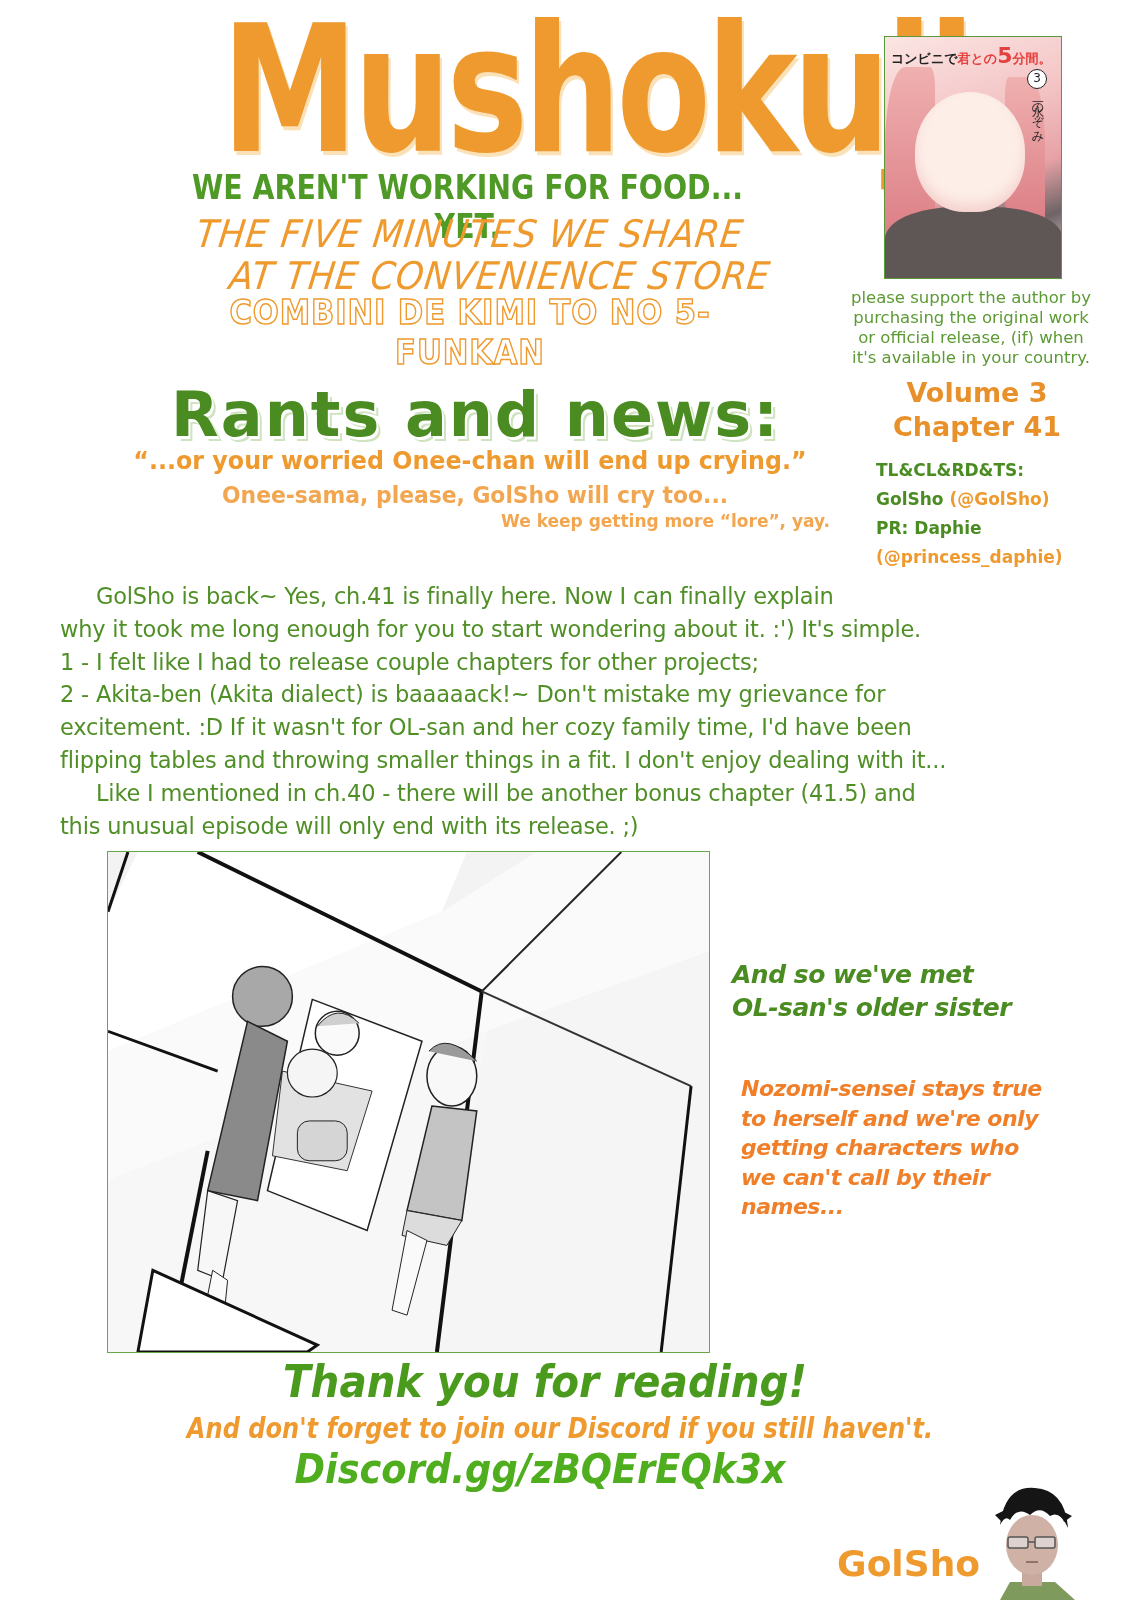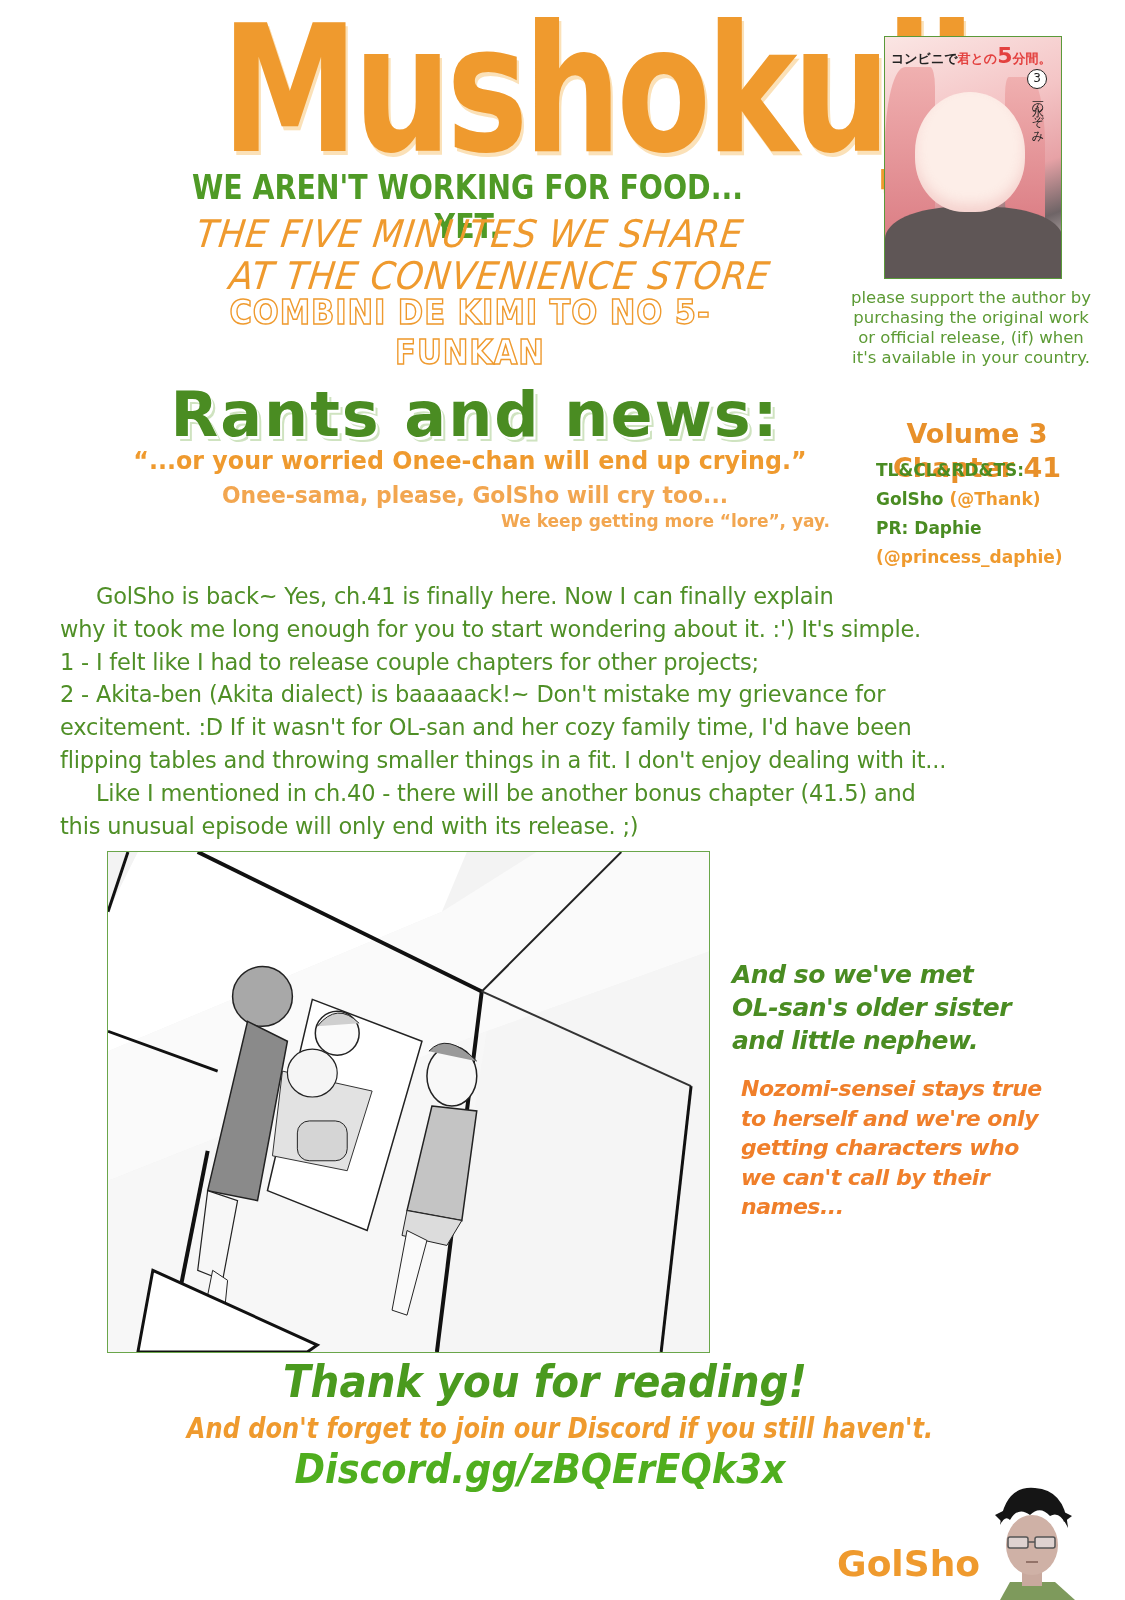--- a/index.html
+++ b/index.html
@@ -78,21 +78,21 @@
       position: absolute; left: 0; top: 170px; width: 178px; height: 80px;
       background: #5f5656; border-radius: 40% 40% 0 0;
     }
     .support {
       left: 842px; top: 288px; width: 258px; text-align: center;
       font-size: 16.5px; line-height: 20px; color: #5c9a34;
     }
 
     
     .rants-title {
-      left: 170px; top: 378px; width: 610px; text-align: center;
+      left: 170px; top: 378px; width: 610px; text-align: right;
       font-family: "DejaVu Sans", sans-serif; font-weight: bold;
       font-size: 62px; color: #4a8c22; letter-spacing: 2px;
       text-shadow: 2px 3px 0 #ffffff, 4px 5px 0 #cfe3c0;
     }
     .quote1 {
       left: 60px; top: 446px; width: 820px; text-align: center;
       font-weight: bold; font-size: 25px; color: #ef9a2e;
       transform: scaleX(0.95);
     }
     .quote2 {
@@ -101,21 +101,21 @@
       transform: scaleX(0.95);
     }
     .quote3 {
       left: 380px; top: 511px; width: 450px; text-align: right;
       font-weight: bold; font-size: 17px; color: #f2a650;
     }
 
     
     .vol-chapter {
       left: 862px; top: 376px; width: 230px; text-align: center;
-      font-weight: bold; font-size: 27px; line-height: 34px; color: #e8902a; margin-top: 41px;
+      font-weight: bold; font-size: 27px; line-height: 34px; color: #e8902a;
     }
     .credits {
       left: 876px; top: 456px; width: 230px;
       font-weight: bold; font-size: 17px; line-height: 29px; color: #4a8c22;
       white-space: nowrap;
     }
     .credits .hl { color: #ef9a2e; }
 
     
     .body-text {
@@ -198,21 +198,21 @@
 <div class="abs quote1">“...or your worried Onee-chan will end up crying.”</div>
 <div class="abs quote2">Onee-sama, please, GolSho will cry too...</div>
 <div class="abs quote3">We keep getting more “lore”, yay.</div>
 
 <div class="abs vol-chapter">
   <div>Volume 3</div>
   <div>Chapter 41</div>
 </div>
 <div class="abs credits">
   <div><span>TL&amp;CL&amp;RD&amp;TS:</span></div>
-  <div><span>GolSho</span> <span class="hl">(@Thank)</span></div>
+  <div><span>GolSho</span> <span class="hl">(@GolSho)</span></div>
   <div><span>PR:</span> <span>Daphie</span></div>
   <div><span class="hl">(@princess_daphie)</span></div>
 </div>
 
 <div class="abs body-text">
   <span class="line indent">GolSho is back~ Yes, ch.41 is finally here. Now I can finally explain</span>
   <span class="line">why it took me long enough for you to start wondering about it. :') It's simple.</span>
   <span class="line">1 - I felt like I had to release couple chapters for other projects;</span>
   <span class="line">2 - Akita-ben (Akita dialect) is baaaaack!~ Don't mistake my grievance for</span>
   <span class="line">excitement. :D If it wasn't for OL-san and her cozy family time, I'd have been</span>
@@ -259,21 +259,20 @@
     <path d="M300,360 L355,370 L340,395 L295,385 Z" fill="#dcdcdc" stroke="#222" stroke-width="1"></path>
     <path d="M300,380 L285,460 L300,465 L320,390 Z" fill="#fafafa" stroke="#222" stroke-width="1"></path>
 
     <polygon points="45,420 210,495 200,502 30,502" fill="#ffffff" stroke="#111" stroke-width="3"></polygon>
   </svg>
 </div>
 
 <div class="abs note-green">
   <div>And so we've met</div>
   <div>OL-san's older sister</div>
-  <div>and little nephew.</div>
 </div>
 <div class="abs note-orange">
   <div>Nozomi-sensei stays true</div>
   <div>to herself and we're only</div>
   <div>getting characters who</div>
   <div>we can't call by their</div>
   <div>names...</div>
 </div>
 
 <div class="abs thanks">Thank you for reading!</div>

